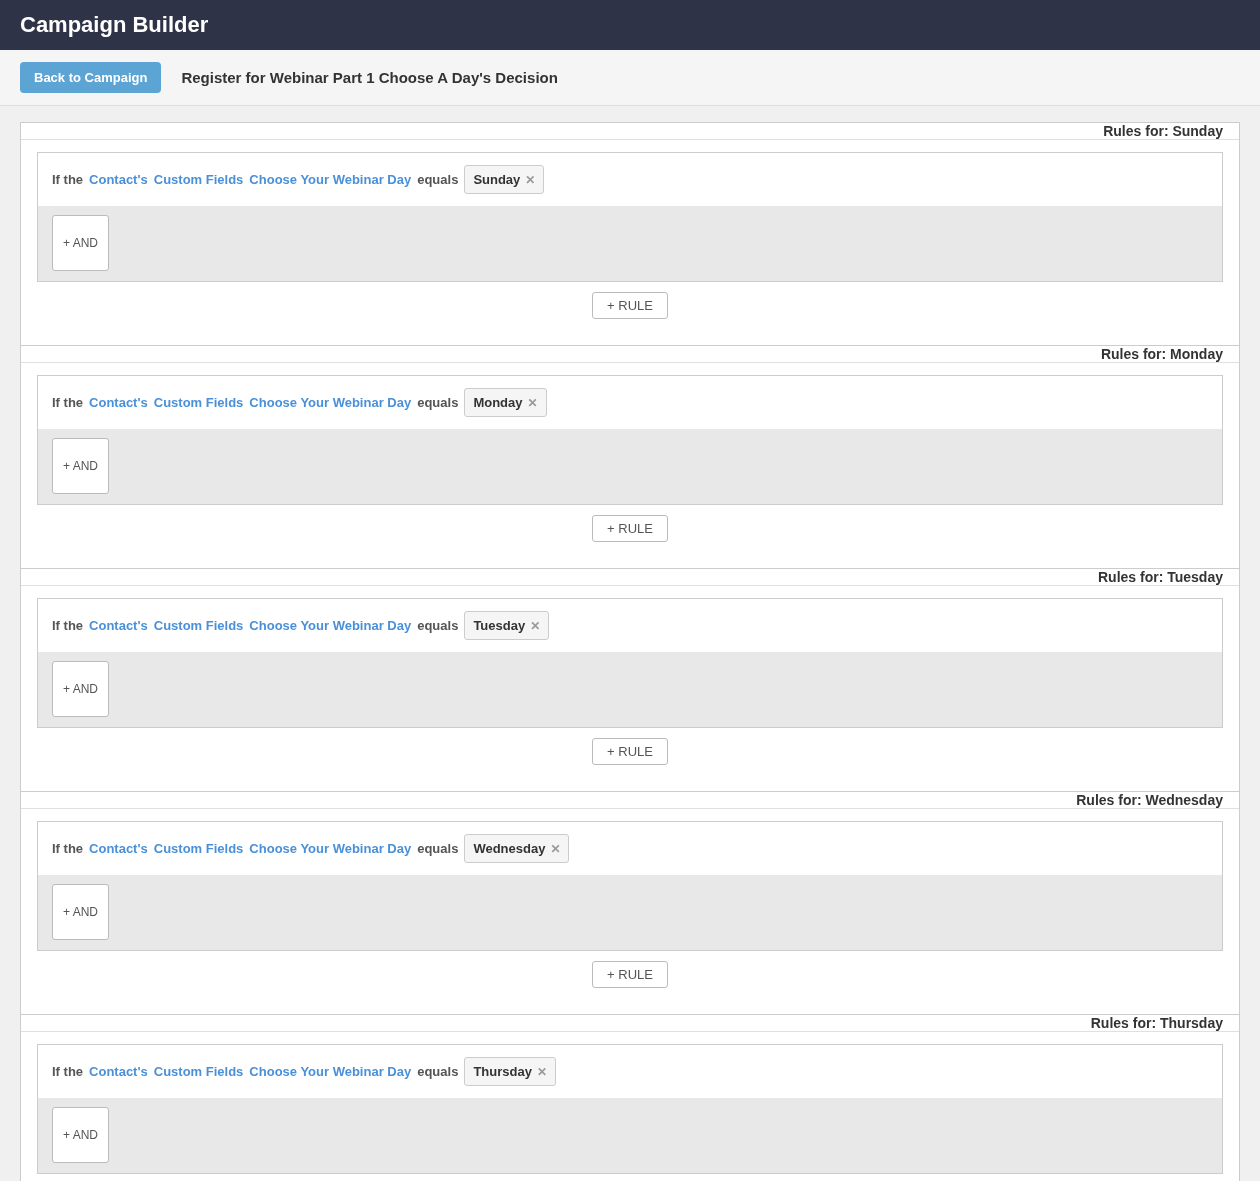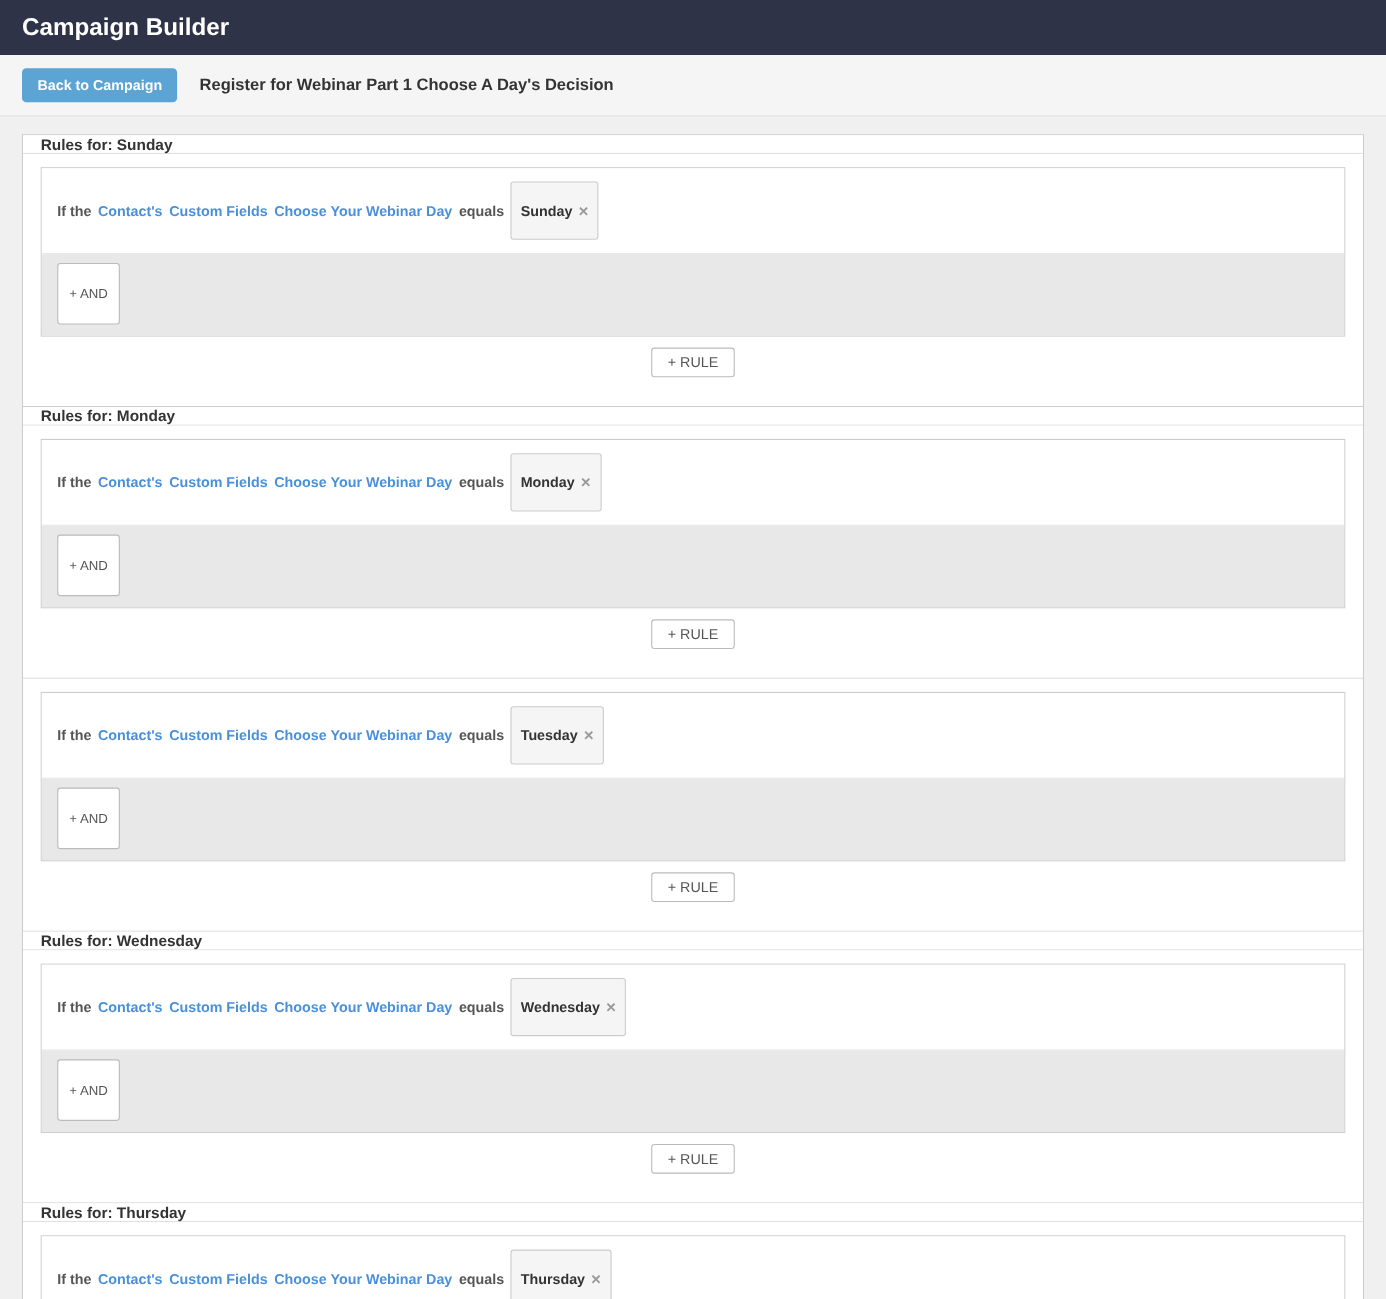--- a/index.html
+++ b/index.html
@@ -62,20 +62,21 @@
       border-top: none;
     }
 
     .rules-header {
       padding: 0 16px;
       font-weight: bold;
       font-size: 14px;
       color: #333;
       border-bottom: 1px solid #e0e0e0;
       background: #fff;
+      text-align: right;
     }
 
     .rules-body {
       padding: 12px 16px 16px 16px;
       background: #fff;
     }
 
     
     .rule-card {
       border: 1px solid #ccc;
@@ -109,21 +110,21 @@
       color: #555;
       font-size: 13px;
     }
 
     .rule-tag {
       display: inline-flex;
       align-items: center;
       background: #f5f5f5;
       border: 1px solid #ccc;
       border-radius: 3px;
-      padding: 18px 8px;
+      padding: 6px 8px;
       font-size: 13px;
       gap: 5px;
     }
 
     .rule-tag-close {
       color: #999;
       cursor: pointer;
       font-size: 12px;
       line-height: 1;
     }
@@ -214,20 +215,21 @@
         <div class="rule-and-row">
           <button class="and-button">+ AND</button>
         </div>
       </div>
       <div class="rule-footer">
         <button class="rule-button">+ RULE</button>
       </div>
     </div>
   </div>
     <div class="rules-section">
+    <div class="rules-header">Rules for: Tuesday</div>
     <div class="rules-body">
       <div class="rule-card">
         <div class="rule-row">
           <span class="if-text">If the</span>
           <span class="link-text">Contact's</span>
           <span class="link-text">Custom Fields</span>
           <span class="link-text">Choose Your Webinar Day</span>
           <span class="equals-text">equals</span>
           <span class="rule-tag">
             <span>Tuesday</span>

